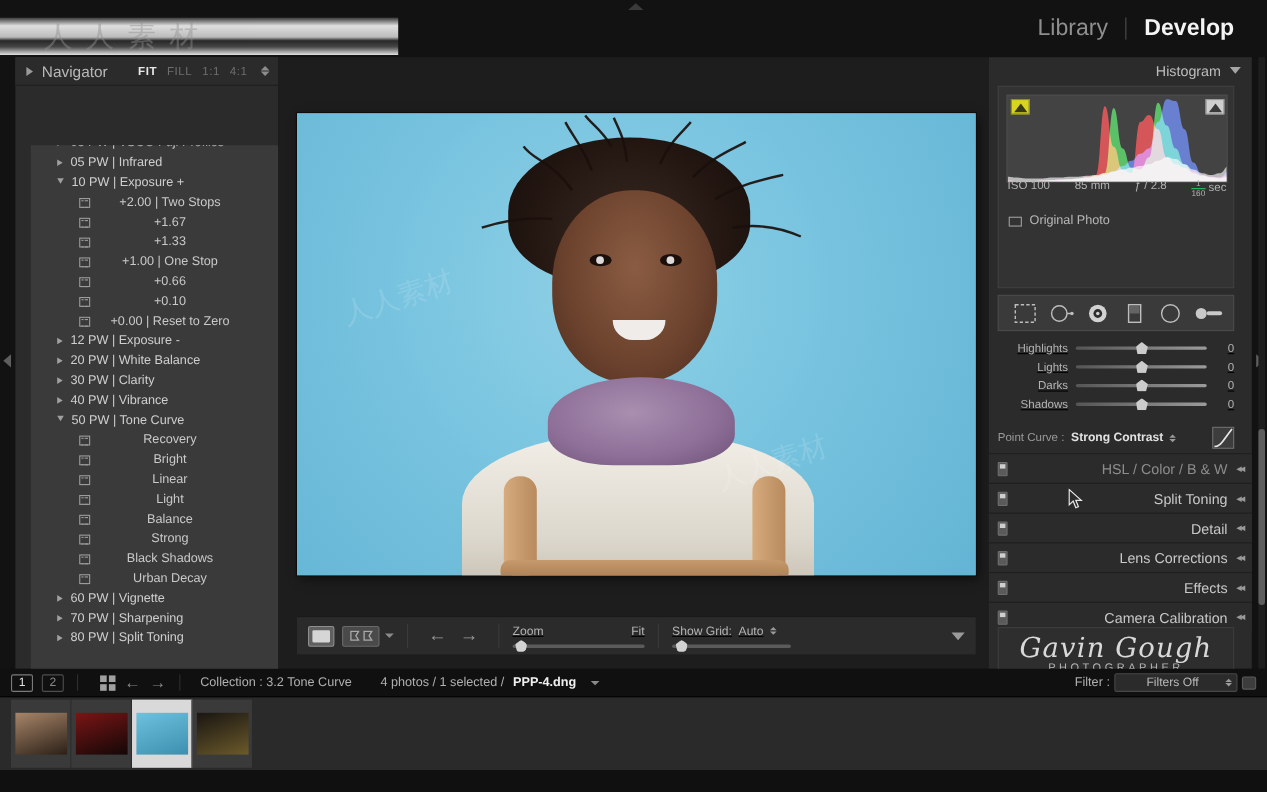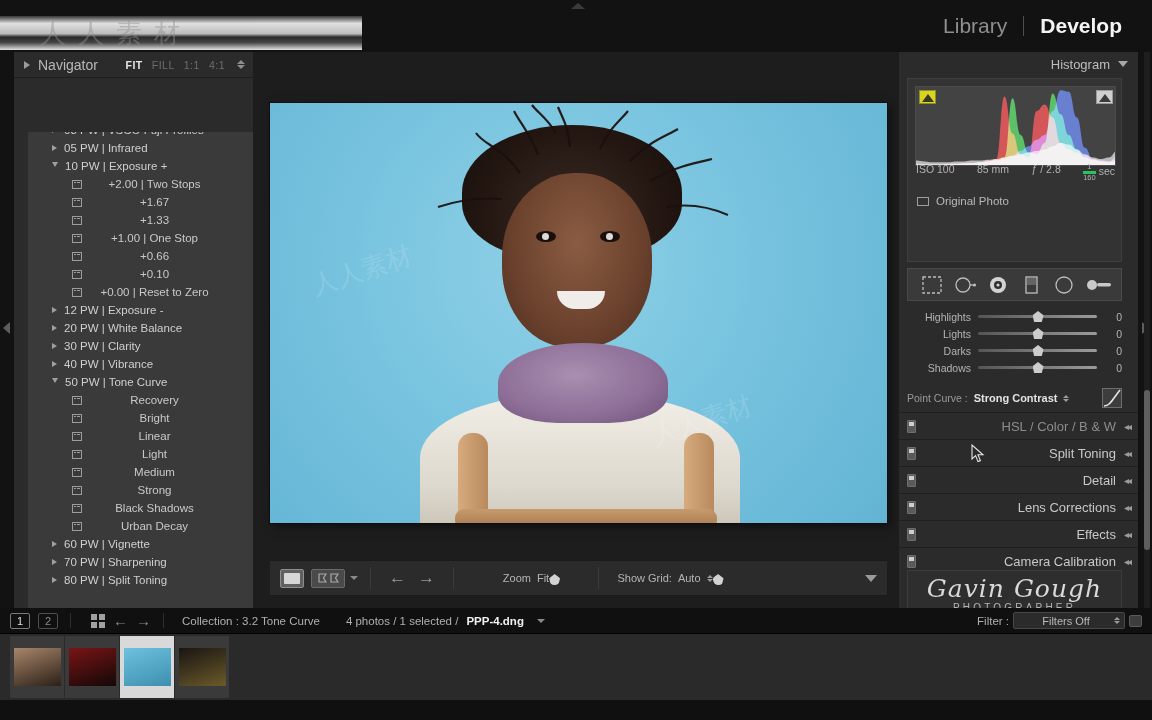--- a/index.html
+++ b/index.html
@@ -137,21 +137,21 @@
     position:absolute; left:17px; top:508px; width:617px; height:36px;
     background:#2b2b2b; border-top:1px solid #1a1a1a; border-bottom:1px solid #1a1a1a;
     display:flex; align-items:center; padding:0 10px; gap:0px;
   }
   .tb-btn { width:24px;height:19px;border:1px solid #8e8e8e;border-radius:2px;background:#606060; position:relative; }
   .tb-btn .inner { position:absolute; inset:3px; background:#d6d6d6; border-radius:1px; }
   .tb-flags { width:34px;height:19px;border:1px solid #6a6a6a;border-radius:2px;background:#4a4a4a;display:flex;align-items:center;justify-content:center;gap:3px;color:#a9a9a9;font-size:11px;margin-left:7px;}
   .tb-caret { width:0;height:0;border-left:4px solid transparent;border-right:4px solid transparent;border-top:4px solid #8a8a8a;margin-left:5px;}
   .tb-div { width:1px;height:22px;background:#3b3b3b;margin:0 12px; }
   .arrow-icn { color:#9a9a9a; font-size:17px; margin:0 6px; }
-  .tb-grp { display:flex; flex-direction:row; justify-content:center; }
+  .tb-grp { display:flex; flex-direction:column; justify-content:center;text-decoration:underline; }
   .tb-grp .lbl-row { display:flex; align-items:center; color:#b4b4b4; font-size:11px; gap:6px; }
   .slider-rail { position:relative; height:3px; background:#5b5b5b; border-radius:2px; margin-top:6px; }
   .slider-knob { position:absolute; top:-4px; width:11px; height:11px; background:#d2d2d2; border-radius:50% 50% 50% 50%; clip-path: polygon(50% 0%, 100% 38%, 85% 100%, 15% 100%, 0% 38%); }
   .tb-right-caret { margin-left:auto; width:0;height:0;border-left:6px solid transparent;border-right:6px solid transparent;border-top:7px solid #9a9a9a; }
 
   
   .right-panel { position:absolute; right:14px; top:52px; width:239px; height:556px; background:#2b2b2b; }
 
   .hist-hdr { height:24px; display:flex; align-items:center; justify-content:flex-end; padding:0 10px; color:#bdbdbd; font-size:13px; gap:8px; }
   .hist-hdr .dtri { width:0;height:0;border-left:5px solid transparent;border-right:5px solid transparent;border-top:6px solid #a6a6a6; }
@@ -164,21 +164,21 @@
   .clip-box.right i { border-bottom-color:#3a3a3a; }
 
   .hist-meta { position:absolute; left:8px; top:84px; width:199px; display:flex; justify-content:space-between; color:#b2b2b2; font-size:10.5px; }
   .hist-meta .frac { display:inline-flex; flex-direction:column; align-items:center; font-size:7.5px; line-height:1; vertical-align:middle; }
   .orig-photo { position:absolute; left:9px; top:116px; display:flex; align-items:center; gap:7px; color:#b8b8b8; font-size:11.5px; }
   .orig-photo .sq { width:12px;height:9px;border:1px solid #9e9e9e; }
 
   .tool-strip { position:absolute; left:8px; top:216px; width:215px; height:33px; background:#3a3a3a; border:1px solid #4a4a4a; display:flex; align-items:center; justify-content:space-around; padding:0 8px; }
   .tool-strip .ti { width:24px; height:22px; position:relative; }
 
-  .sliders-box { position:absolute; left:8px; top:256px; width:215px; height:74px; }
+  .sliders-box { position:absolute; left:8px; top:256px; width:215px; height:74px;text-decoration:underline; }
   .srow { height:17px; display:flex; align-items:center; gap:7px; font-size:10.5px; color:#b4b4b4; }
   .srow .sname { width:64px; text-align:right; flex:none; }
   .srow .srail { position:relative; flex:1; height:3px; background:linear-gradient(90deg,#555,#9b9b9b); border-radius:2px; }
   .srow .sknob { position:absolute; left:50%; top:-4px; margin-left:-5px; width:11px; height:11px; background:#cccccc; clip-path: polygon(50% 0%, 100% 38%, 85% 100%, 15% 100%, 0% 38%); }
   .srow .sval { width:18px; text-align:right; flex:none; color:#b4b4b4; }
 
   .point-curve-row { position:absolute; left:8px; top:334px; width:215px; height:24px; display:flex; align-items:center; gap:6px; font-size:10.5px; color:#999; }
   .pc-value { color:#e2e2e2; font-weight:bold; font-size:11px; }
   .pc-step { display:flex; flex-direction:column; gap:1px; }
   .pc-step i { width:0;height:0;border-left:3.5px solid transparent;border-right:3.5px solid transparent; }
@@ -347,21 +347,21 @@
           <div class="p-row">
             <span class="picon"></span>
             <span class="plabel">Linear</span>
           </div>
           <div class="p-row">
             <span class="picon"></span>
             <span class="plabel">Light</span>
           </div>
           <div class="p-row">
             <span class="picon"></span>
-            <span class="plabel">Medium</span>
+            <span class="plabel">Balance</span>
           </div>
           <div class="p-row">
             <span class="picon"></span>
             <span class="plabel">Strong</span>
           </div>
           <div class="p-row">
             <span class="picon"></span>
             <span class="plabel">Black Shadows</span>
           </div>
           <div class="p-row">
@@ -495,21 +495,21 @@
           <i></i>
         </div>
 
       <div class="hist-meta">
         <span>ISO 100</span>
         <span>85 mm</span>
         <span>ƒ / 2.8</span>
         <span>
           <span class="frac">
             <span>1</span>
-            <span style="border-top:3px solid #22c55e">160</span>
+            <span style="border-top:1px solid #22c55e">160</span>
           </span>
           <span>sec</span>
         </span>
       </div>
 
       <div class="orig-photo">
         <span class="sq"></span>
         <span>Original Photo</span>
       </div>
     </div>

